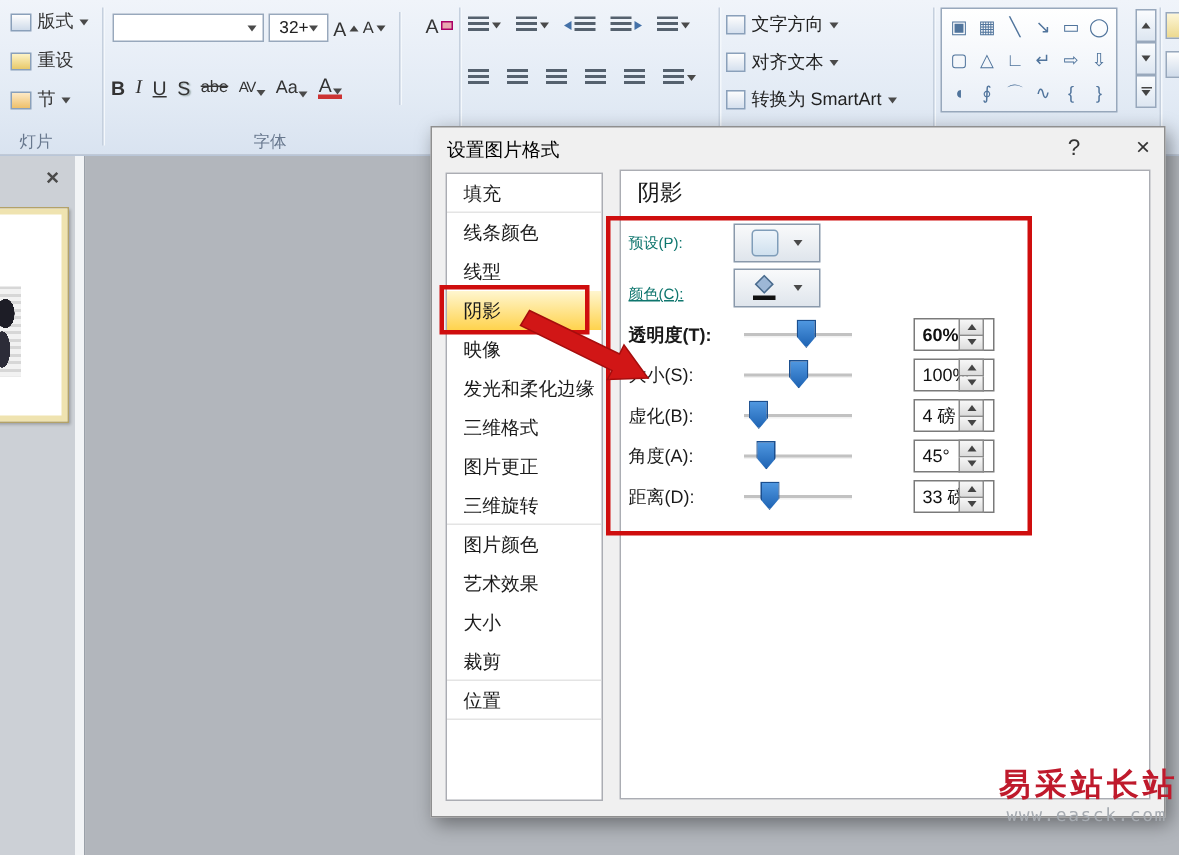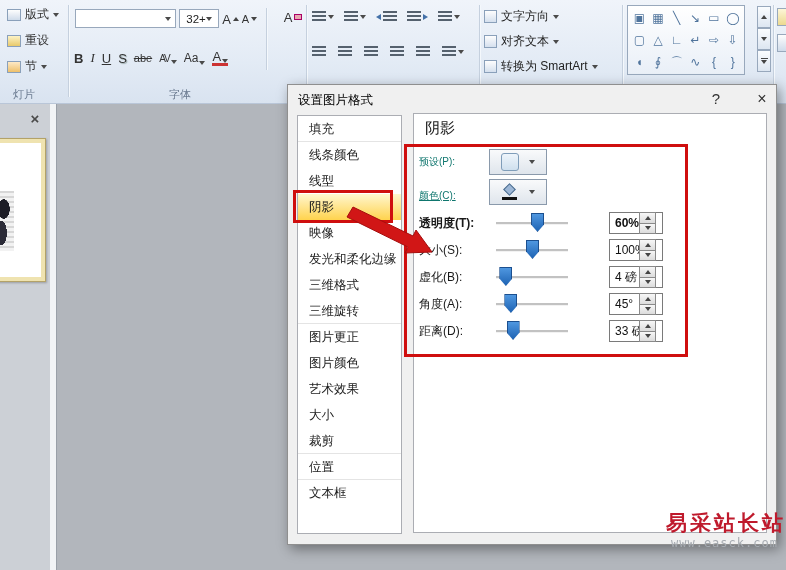--- a/index.html
+++ b/index.html
@@ -281,28 +281,27 @@
     <div id="dlg-close" class="dlg-sysbtn">×</div>
 
     <div id="dlg-list">
         <div class="sb-item sep">填充</div>
         <div class="sb-item">线条颜色</div>
         <div class="sb-item">线型</div>
         <div class="sb-item selected">阴影</div>
         <div class="sb-item">映像</div>
         <div class="sb-item">发光和柔化边缘</div>
         <div class="sb-item">三维格式</div>
+        <div class="sb-item">图片更正</div>
         <div class="sb-item sep">三维旋转</div>
-        <div class="sb-item">图片更正</div>
         <div class="sb-item">图片颜色</div>
         <div class="sb-item">艺术效果</div>
         <div class="sb-item">大小</div>
         <div class="sb-item sep">裁剪</div>
         <div class="sb-item sep">位置</div>
-        <div class="sb-item">文本框</div>
       </div>
     <div id="dlg-panel"></div>
     <div id="panel-header">阴影</div>
 
     <div class="ctl-label" style="top:70px;">预设(P):</div>
     <div class="dd-btn" style="top:64px;">
       <span class="preset-ic"></span>
       <span class="dd-arrow"></span>
     </div>
 

